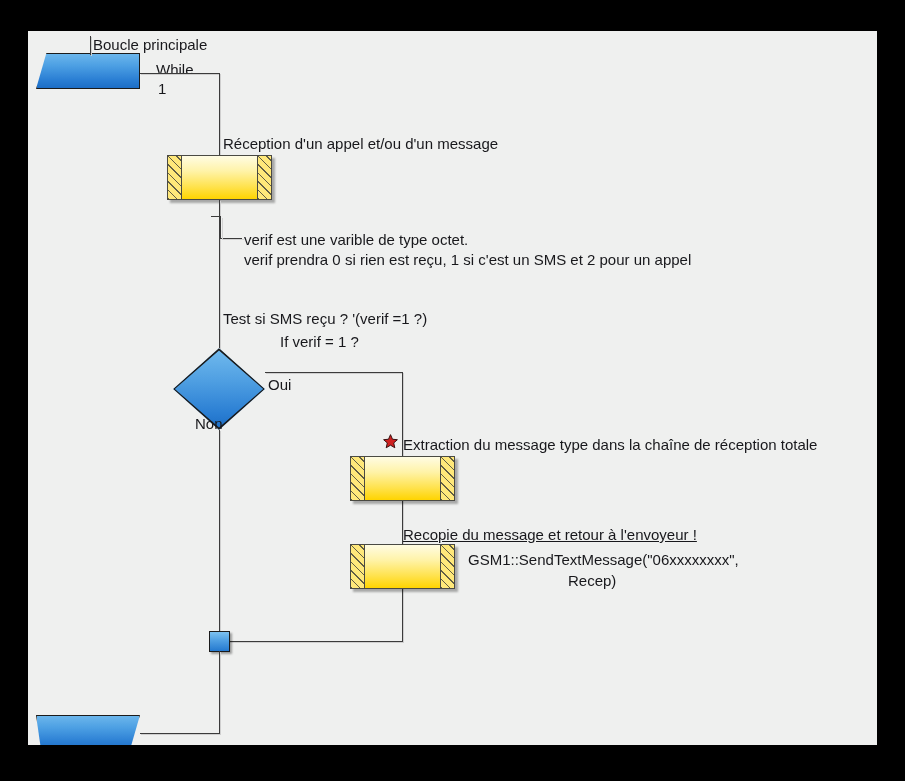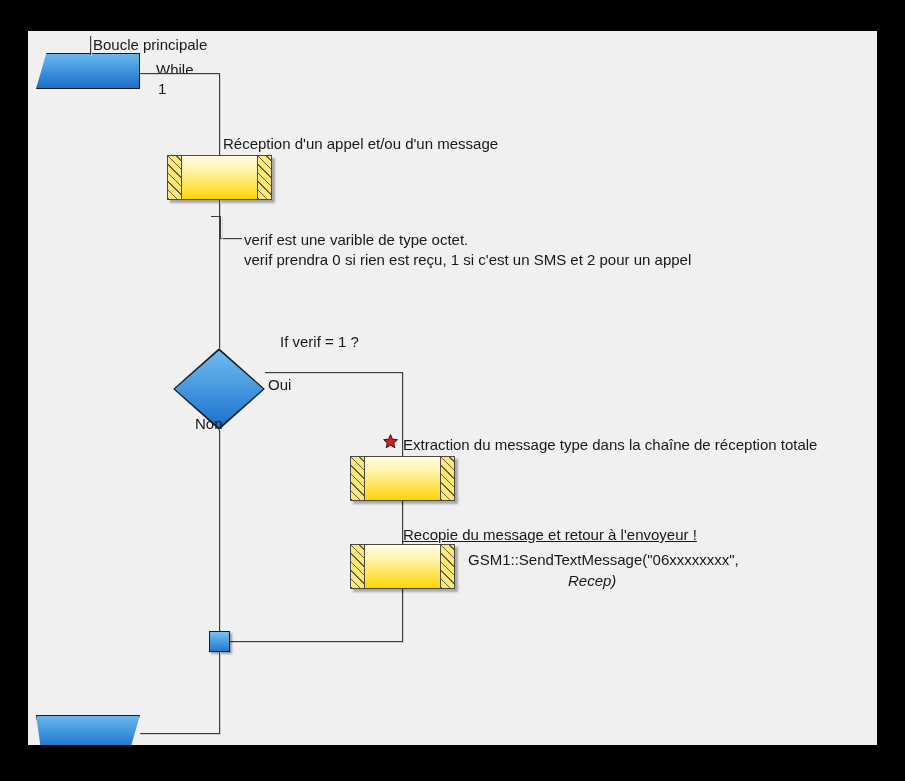--- a/index.html
+++ b/index.html
@@ -202,20 +202,21 @@
       <div class="bar left"></div>
       <div class="bar right"></div>
     </div>
 
     <div class="line v" style="left:191px; top:169px; height:148px;"></div>
 
     <div class="comment-bracket" style="left:192px; top:186px;"></div>
     <div class="label" style="left:216px; top:199px;">verif est une varible de type octet.</div>
     <div class="label" style="left:216px; top:219px;">verif prendra 0 si rien est reçu, 1 si c'est un SMS et 2 pour un appel</div>
 
+    <div class="label" style="left:195px; top:278px;">Test si SMS reçu ? '(verif =1 ?)</div>
     <div class="label" style="left:252px; top:301px;">If  verif = 1 ?</div>
 
     <div class="diamond" style="left:145px; top:317px;">
       <div class="dborder"></div>
     </div>
 
     <div class="label" style="left:240px; top:344px;">Oui</div>
     <div class="line h" style="left:237px; top:341px; width:138px;"></div>
     <div class="line v" style="left:374px; top:341px; height:270px;"></div>
 
@@ -227,21 +228,21 @@
     </svg>
     <div class="label" style="left:375px; top:404px;">Extraction du message type dans la chaîne de réception totale</div>
 
     <div class="proc" style="left:322px; top:425px;">
       <div class="bar left"></div>
       <div class="bar right"></div>
     </div>
 
     <div class="label" style="left:375px; top:494px;text-decoration:underline;">Recopie du message et retour à l'envoyeur !</div>
     <div class="label" style="left:440px; top:519px;">GSM1::SendTextMessage("06xxxxxxxx",</div>
-    <div class="label" style="left:540px; top:540px;font-style:italic;">Recep)</div>
+    <div class="label" style="left:540px; top:540px;">Recep)</div>
 
     <div class="proc" style="left:322px; top:513px;">
       <div class="bar left"></div>
       <div class="bar right"></div>
     </div>
 
     <div class="line h" style="left:191px; top:610px; width:184px;"></div>
 
     <div class="merge" style="left:181px; top:600px;"></div>
 

